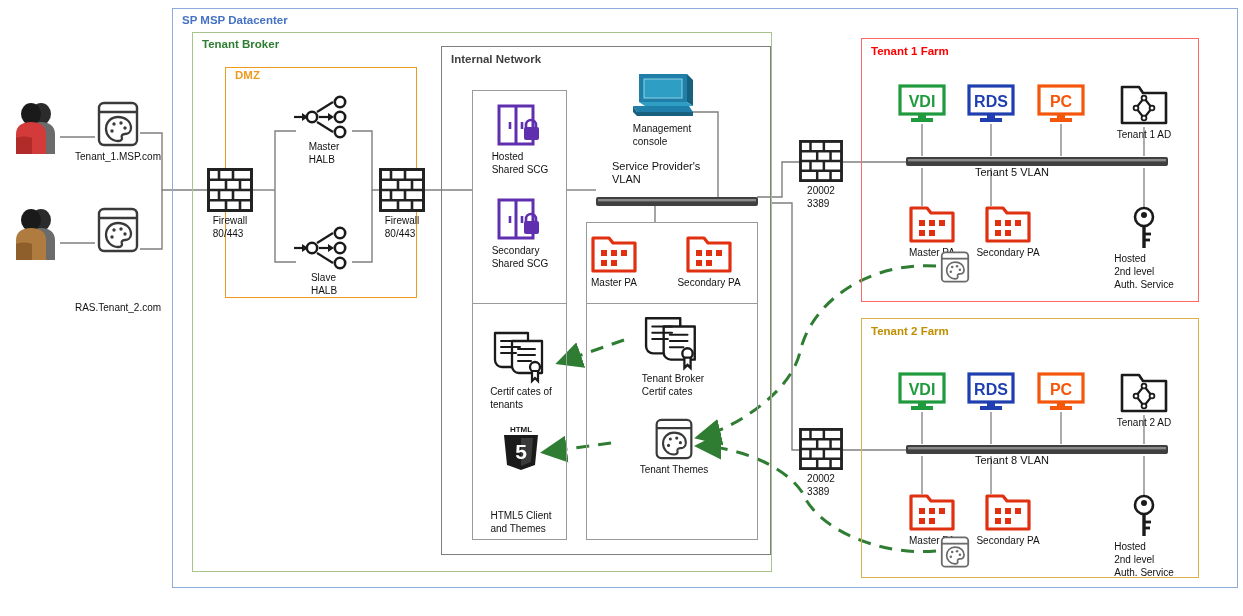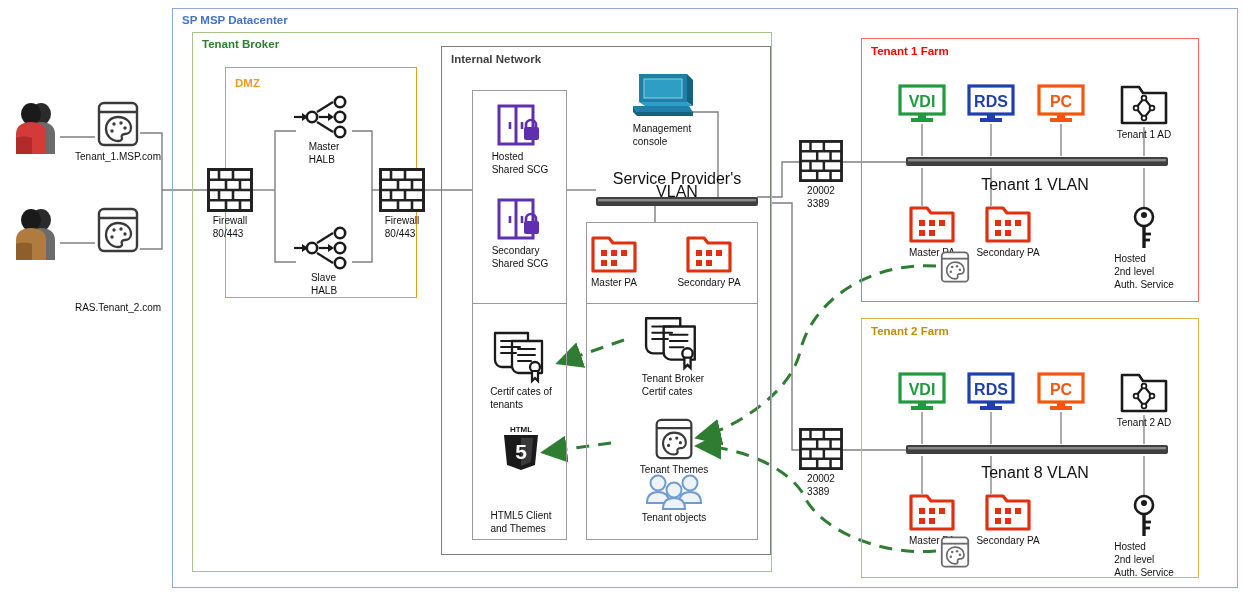--- a/index.html
+++ b/index.html
@@ -1,21 +1,21 @@
 <!DOCTYPE html>
 <html><head>
 <meta charset="utf-8">
 <style>
   html,body{margin:0;padding:0;background:#ffffff;}
   body{width:1243px;height:616px;font-family:"Liberation Sans",sans-serif;overflow:hidden;}
   #stage{position:relative;width:1072px;height:616px;}
   .abs{position:absolute;}
   .box{position:absolute;box-sizing:border-box;background:transparent;}
   .box-label{position:absolute;font-size:11.5px;font-weight:bold;white-space:nowrap;}
-  .plain-label{position:absolute;font-size:16px;text-align:center;line-height:13px;color:#111;white-space:pre;margin-top:12px;}
+  .plain-label{position:absolute;font-size:11px;line-height:13px;color:#111;white-space:pre;}
   .node{position:absolute;display:flex;flex-direction:column;align-items:center;}
   .node .cap{margin-top:2px;font-size:10px;text-align:left;line-height:13px;color:#111;white-space:pre;}
   svg{display:block;overflow:visible;}
   #wires{position:absolute;left:0;top:0;width:1243px;height:616px;pointer-events:none;}
 </style>
 </head>
 <body>
 
 <div id="stage">
 
@@ -91,21 +91,21 @@
     </g>
   </svg>
 
   <div class="box" style="left:172px;top:8px;width:1066px;height:580px;border:1.6px solid #8faadc;"></div>
   <div class="box-label" style="left:182px;top:14px;color:#4472c4;">SP MSP Datacenter</div>
 
   <div class="box" style="left:192px;top:32px;width:580px;height:540px;border:1.4px solid #a9c48a;"></div>
   <div class="box-label" style="left:202px;top:38px;color:#2e7d32;">Tenant Broker</div>
 
   <div class="box" style="left:225px;top:67px;width:192px;height:231px;border:1.4px solid #ed9b1f;"></div>
-  <div class="box-label" style="left:235px;top:77px;color:#ed9b1f;">DMZ</div>
+  <div class="box-label" style="left:235px;top:69px;color:#ed9b1f;">DMZ</div>
 
   <div class="box" style="left:441px;top:46px;width:330px;height:509px;border:1.2px solid #7f7f7f;"></div>
   <div class="box-label" style="left:451px;top:53px;color:#3f3f3f;">Internal Network</div>
 
   <div class="box" style="left:472px;top:90px;width:95px;height:450px;border:1.1px solid #9a9a9a;"></div>
   <div class="abs" style="left:472px;top:303px;width:95px;height:1px;background:#9a9a9a;"></div>
 
   <div class="box" style="left:586px;top:222px;width:172px;height:318px;border:1.1px solid #9a9a9a;"></div>
   <div class="abs" style="left:586px;top:303px;width:172px;height:1px;background:#9a9a9a;"></div>
 
@@ -411,33 +411,20 @@
       <path d="M4,12 L42,12" stroke="#3a3a3a" stroke-width="2.4"></path>
       <path d="M23,17 C31,17 36,22 36,28 C36,33 32,34 30,34 C27,34 26,36 27,38 C27,40 25,41 23,41 C16,41 11,35 11,29 C11,22 16,17 23,17 Z" fill="#fff" stroke="#3a3a3a" stroke-width="2.3"></path>
       <circle cx="19" cy="24" r="1.7" fill="#3a3a3a"></circle>
         <circle cx="26" cy="23" r="1.7" fill="#3a3a3a"></circle>
       <circle cx="30" cy="28" r="1.7" fill="#3a3a3a"></circle>
         <circle cx="17" cy="31" r="1.7" fill="#3a3a3a"></circle>
     </svg>
     <span class="cap">Tenant Themes</span>
   </div>
 
-  <div class="node" style="left:628px;top:473px;width:92px;">
-    <svg width="62" height="36" viewBox="0 0 62 36">
-      <g fill="#eef3fa" stroke="#6f9bd1" stroke-width="2">
-        <circle cx="15" cy="10" r="7.5"></circle>
-        <path d="M4,30 C4,22 9,19 15,19 C21,19 26,22 26,30 Z"></path>
-        <circle cx="47" cy="10" r="7.5"></circle>
-        <path d="M36,30 C36,22 41,19 47,19 C53,19 58,22 58,30 Z"></path>
-        <circle cx="31" cy="17" r="7.5"></circle>
-        <path d="M20,36 C20,28 25,25 31,25 C37,25 42,28 42,36 Z"></path>
-      </g>
-    </svg>
-    <span class="cap">Tenant objects</span>
-  </div>
 
   <div class="node" style="left:898px;top:84px;width:48px;">
     <svg width="48" height="40" viewBox="0 0 48 40">
       <rect x="2" y="2" width="44" height="28" fill="#fff" stroke="#1f9a3c" stroke-width="3.2"></rect>
       <text x="24" y="23" font-family="Liberation Sans, sans-serif" font-size="16" font-weight="bold" fill="#1f9a3c" text-anchor="middle">VDI</text>
       <rect x="20" y="30" width="8" height="5" fill="#1f9a3c"></rect>
       <rect x="13" y="34" width="22" height="4" fill="#1f9a3c"></rect>
     </svg>
   </div>
   <div class="node" style="left:967px;top:84px;width:48px;">
@@ -461,21 +448,21 @@
       <path d="M2,3 H19 L23,9 H46 V39 H2 Z" fill="#fff" stroke="#1a1a1a" stroke-width="2.6" stroke-linejoin="round"></path>
       <path d="M24,14 L32,24 L24,34 L16,24 Z" fill="none" stroke="#1a1a1a" stroke-width="2.2"></path>
       <circle cx="24" cy="14" r="2.4" fill="#fff" stroke="#1a1a1a" stroke-width="1.8"></circle>
       <circle cx="24" cy="34" r="2.4" fill="#fff" stroke="#1a1a1a" stroke-width="1.8"></circle>
       <circle cx="16" cy="24" r="2.4" fill="#fff" stroke="#1a1a1a" stroke-width="1.8"></circle>
       <circle cx="32" cy="24" r="2.4" fill="#fff" stroke="#1a1a1a" stroke-width="1.8"></circle>
     </svg>
     <span class="cap">Tenant 1 AD</span>
   </div>
 
-  <div class="plain-label" style="left:975px;top:166px;width:120px;">Tenant 1 VLAN</div>
+  <div class="plain-label" style="left:975px;top:166px;width:120px;">Tenant 5 VLAN</div>
 
   <div class="node" style="left:900px;top:204px;width:64px;">
     <svg width="46" height="40" viewBox="0 0 46 40">
       <path d="M2,4 H18 L22,9 H44 V37 H2 Z" fill="#fff" stroke="#e03010" stroke-width="3.2" stroke-linejoin="round"></path>
       <g fill="#e03010">
         <rect x="10" y="16" width="6" height="6"></rect>
           <rect x="20" y="16" width="6" height="6"></rect>
           <rect x="30" y="16" width="6" height="6"></rect>
         <rect x="10" y="26" width="6" height="6"></rect>
           <rect x="20" y="26" width="6" height="6"></rect>

